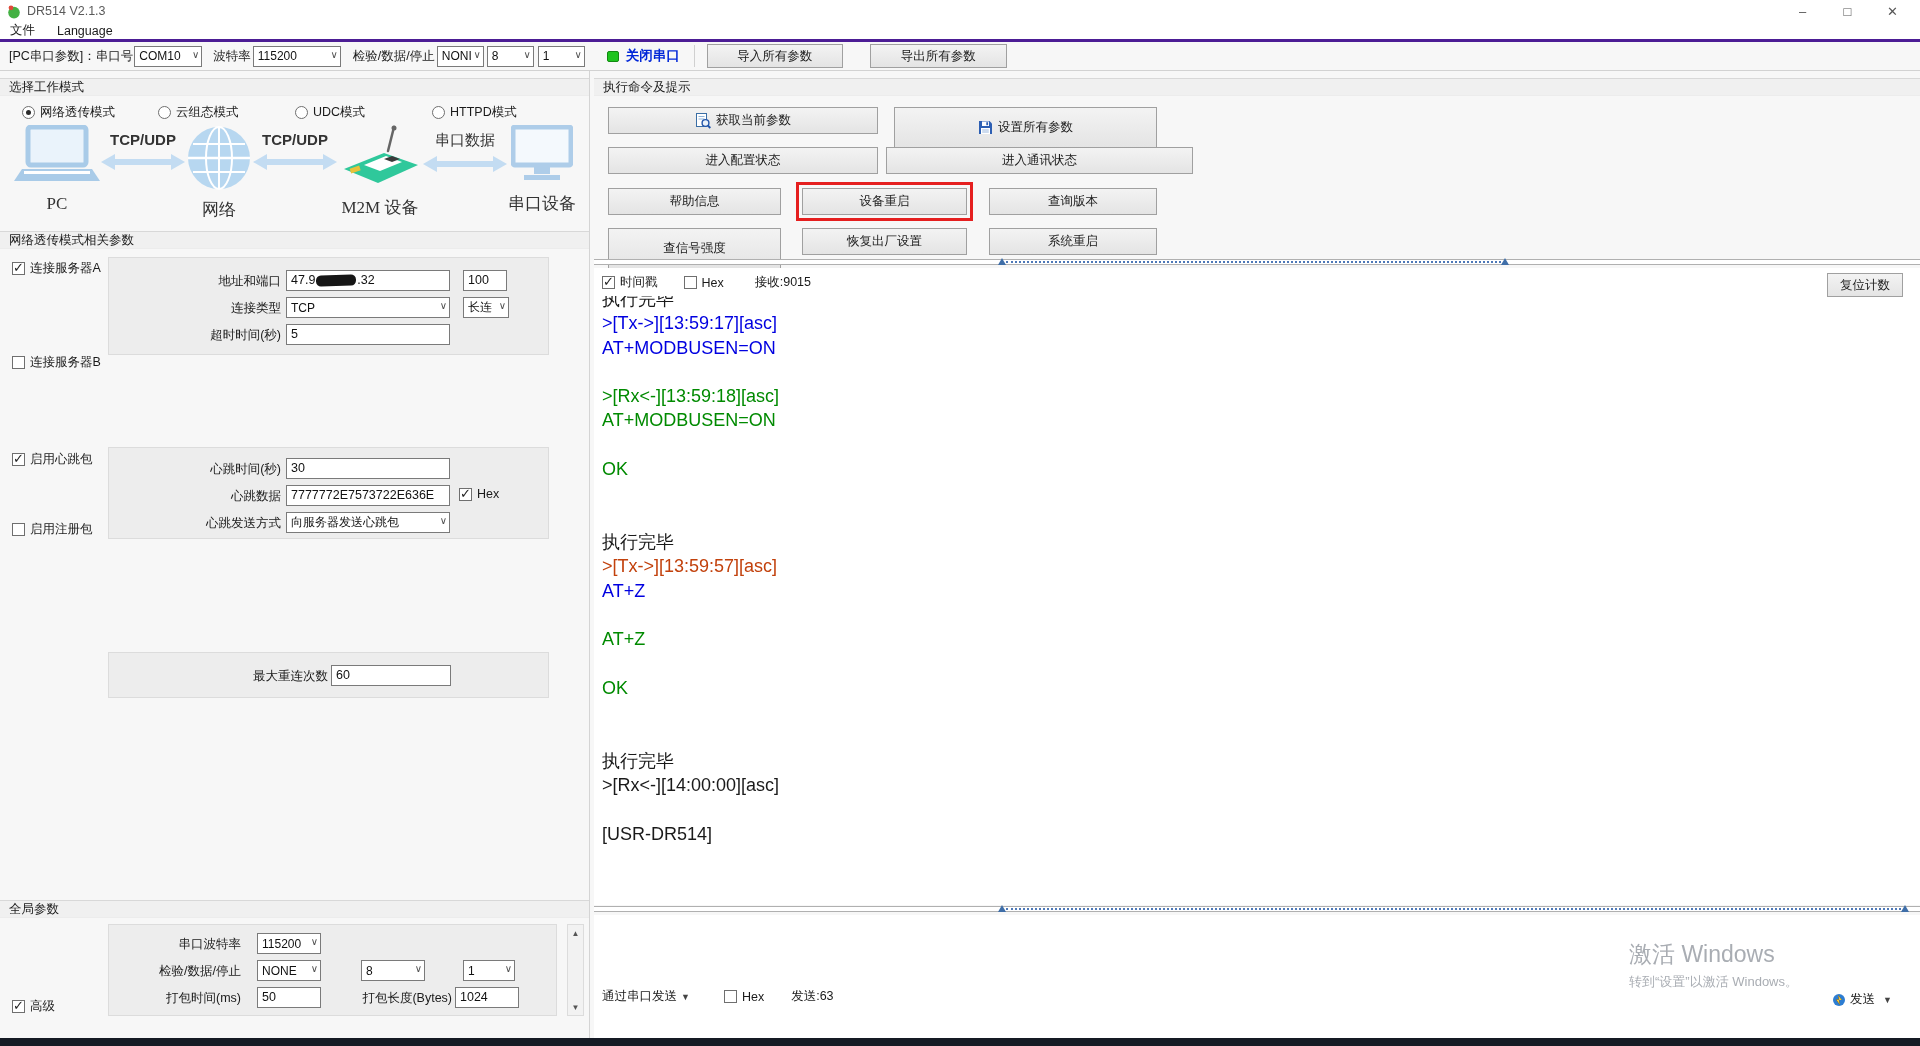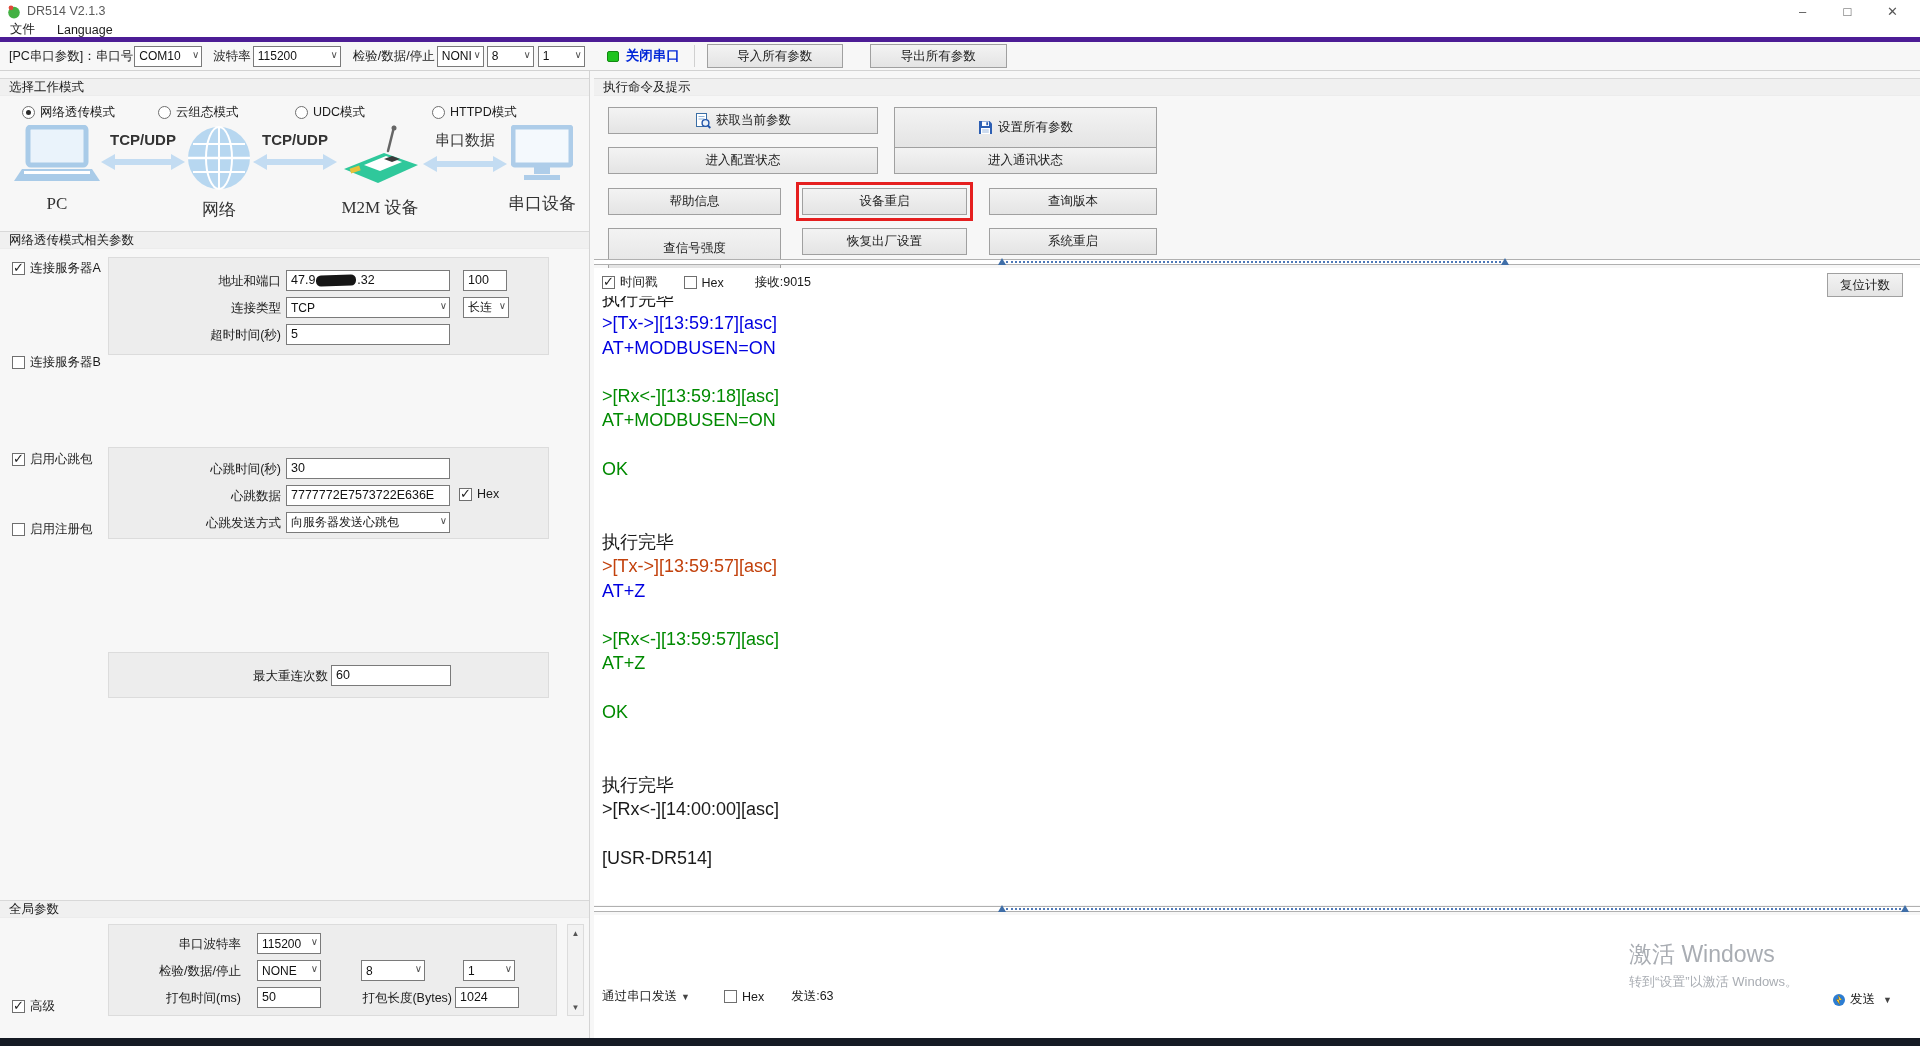--- a/index.html
+++ b/index.html
@@ -3,21 +3,21 @@
 <meta charset="utf-8">
 <style>
   html,body{margin:0;padding:0;background:#cfcfcf;}
   *{box-sizing:border-box;font-family:"Liberation Sans","DejaVu Sans",sans-serif;}
   .app{position:relative;width:1920px;height:1046px;background:#f7f7f7;outline:1px solid #9a9a9a;overflow:hidden;}
 
   
   .titlebar{position:absolute;left:0;top:0;width:1920px;height:22px;background:#ffffff;display:flex;align-items:center;padding-left:6px;}
   .title-text{font-size:12.5px;color:#5a5a5a;margin-left:6px;}
   .win-btn{position:absolute;top:0;width:45px;height:22px;display:flex;align-items:center;justify-content:center;font-size:13px;color:#555;}
-  .menubar{position:absolute;left:0;top:22px;width:1920px;height:20px;background:#ffffff;border-bottom:5px solid #4c1d95;display:flex;align-items:center;gap:22px;padding-left:10px;}
+  .menubar{position:absolute;left:0;top:22px;width:1920px;height:20px;background:#ffffff;border-bottom:3px solid #4c1d95;display:flex;align-items:center;gap:22px;padding-left:10px;}
   .menu-item{font-size:12.5px;color:#1a1a1a;}
   .toolbar{position:absolute;left:0;top:42px;width:1920px;height:29px;background:#f7f7f7;border-bottom:1px solid #d2d2d2;display:flex;align-items:center;}
   .lb{font-size:12.5px;color:#1a1a1a;white-space:nowrap;}
   .combo{background:#fff;border:1px solid #7a7a7a;height:21px;display:flex;align-items:center;position:relative;font-size:12px;color:#111;padding:0 15px 0 4px;overflow:hidden;white-space:nowrap;}
   .combo .chev{position:absolute;right:2px;top:2px;color:#505050;font-size:10px;}
   .tbx{background:#fff;border:1px solid #7a7a7a;height:21px;line-height:19px;font-size:12.5px;color:#111;padding:0 4px;overflow:hidden;white-space:nowrap;}
   .led{width:12px;height:11px;border-radius:2px;background:#1ec41e;border:1px solid #128a12;}
   .close-port{font-size:13.5px;font-weight:bold;color:#0026d8;margin-left:7px;}
   .vsep{width:1px;height:22px;background:#d0d0d0;margin-left:14px;}
   .btn{background:linear-gradient(#f3f3f3,#e4e4e4);border:1px solid #a0a0a0;display:flex;align-items:center;justify-content:center;font-size:12.5px;color:#1a1a1a;white-space:nowrap;gap:5px;}
@@ -331,21 +331,21 @@
             <rect x="4" y="1.5" width="7" height="4.5" fill="#fff"></rect>
             <rect x="8.3" y="2.2" width="1.8" height="3" fill="#2d5fb3"></rect>
             <rect x="3" y="8" width="9" height="6" fill="#fff"></rect>
             <line x1="4.2" y1="10" x2="10.8" y2="10" stroke="#9bb7dd"></line>
             <line x1="4.2" y1="12" x2="10.8" y2="12" stroke="#9bb7dd"></line>
           </svg>
         </span>
       <span>设置所有参数</span>
     </div>
     <div class="btn cmd-btn" style="left:14px;top:76px;width:270px;height:27px;">进入配置状态</div>
-    <div class="btn cmd-btn" style="left:300px;top:76px;width:263px;height:27px;">进入通讯状态</div>
+    <div class="btn cmd-btn" style="left:292px;top:76px;width:307px;height:27px;">进入通讯状态</div>
     <div class="btn cmd-btn" style="left:14px;top:117px;width:173px;height:27px;">帮助信息</div>
     <div class="btn cmd-btn" style="left:208px;top:117px;width:165px;height:27px;">设备重启</div>
     <div class="hl-box" style="left:202px;top:111px;width:177px;height:39px;"></div>
     <div class="btn cmd-btn" style="left:395px;top:117px;width:168px;height:27px;">查询版本</div>
     <div class="btn cmd-btn" style="left:14px;top:157px;width:173px;height:41px;">查信号强度</div>
     <div class="btn cmd-btn" style="left:208px;top:157px;width:165px;height:27px;">恢复出厂设置</div>
     <div class="btn cmd-btn" style="left:395px;top:157px;width:168px;height:27px;">系统重启</div>
 
     <div class="sep" style="top:188px;"></div>
     <div class="slider" style="left:404px;top:187px;width:511px;">
@@ -377,21 +377,20 @@
           <div class="log-line" style="color: rgb(0, 138, 0);">&gt;[Rx&lt;-][13:59:18][asc]</div>
           <div class="log-line" style="color: rgb(0, 138, 0);">AT+MODBUSEN=ON</div>
           <div class="log-line" style="color: rgb(26, 26, 26);"></div>
           <div class="log-line" style="color: rgb(0, 138, 0);">OK</div>
           <div class="log-line" style="color: rgb(26, 26, 26);"></div>
           <div class="log-line" style="color: rgb(26, 26, 26);"></div>
           <div class="log-line" style="color: rgb(26, 26, 26);">执行完毕</div>
           <div class="log-line" style="color: #c2410c;">&gt;[Tx-&gt;][13:59:57][asc]</div>
           <div class="log-line" style="color: rgb(0, 0, 224);">AT+Z</div>
           <div class="log-line" style="color: rgb(26, 26, 26);"></div>
-          <div class="log-line" style="color: rgb(0, 138, 0);">&gt;[Rx&lt;-][13:59:57][asc]</div>
           <div class="log-line" style="color: rgb(0, 138, 0);">AT+Z</div>
           <div class="log-line" style="color: rgb(26, 26, 26);"></div>
           <div class="log-line" style="color: rgb(0, 138, 0);">OK</div>
           <div class="log-line" style="color: rgb(26, 26, 26);"></div>
           <div class="log-line" style="color: rgb(26, 26, 26);"></div>
           <div class="log-line" style="color: rgb(26, 26, 26);">执行完毕</div>
           <div class="log-line" style="color: rgb(26, 26, 26);">&gt;[Rx&lt;-][14:00:00][asc]</div>
           <div class="log-line" style="color: rgb(26, 26, 26);"></div>
           <div class="log-line" style="color: rgb(26, 26, 26);">[USR-DR514]</div>
         </div>

